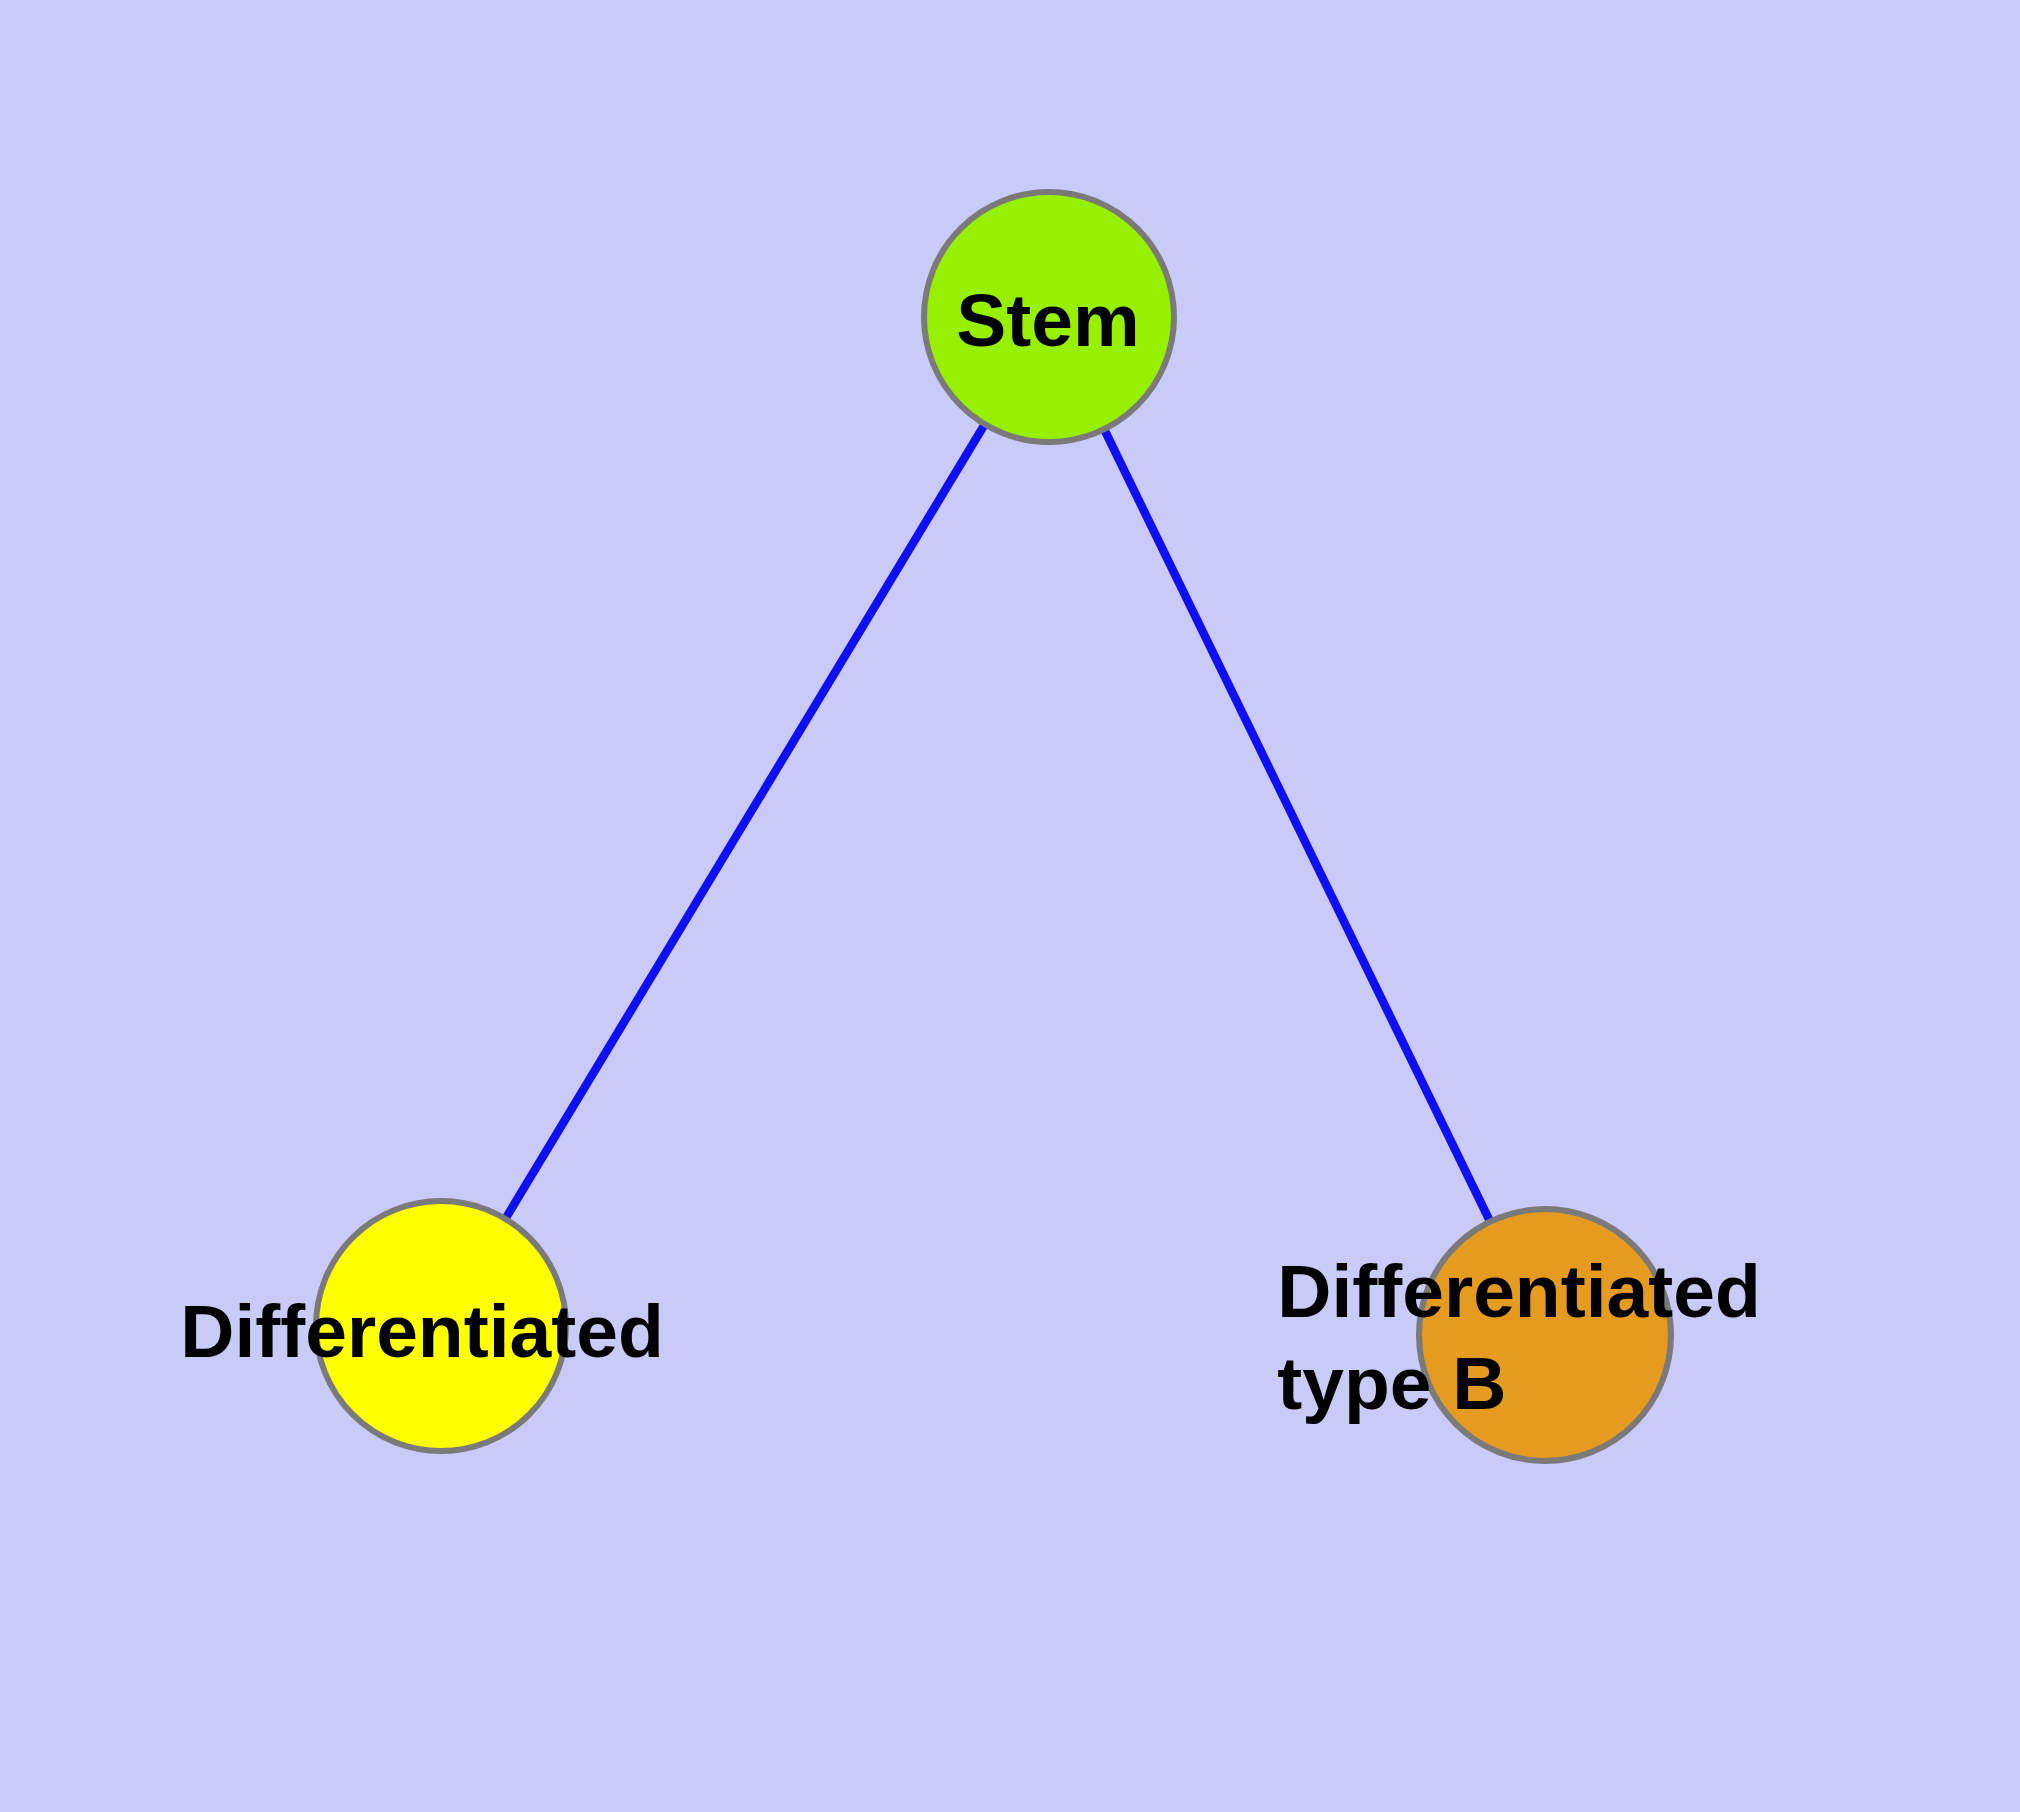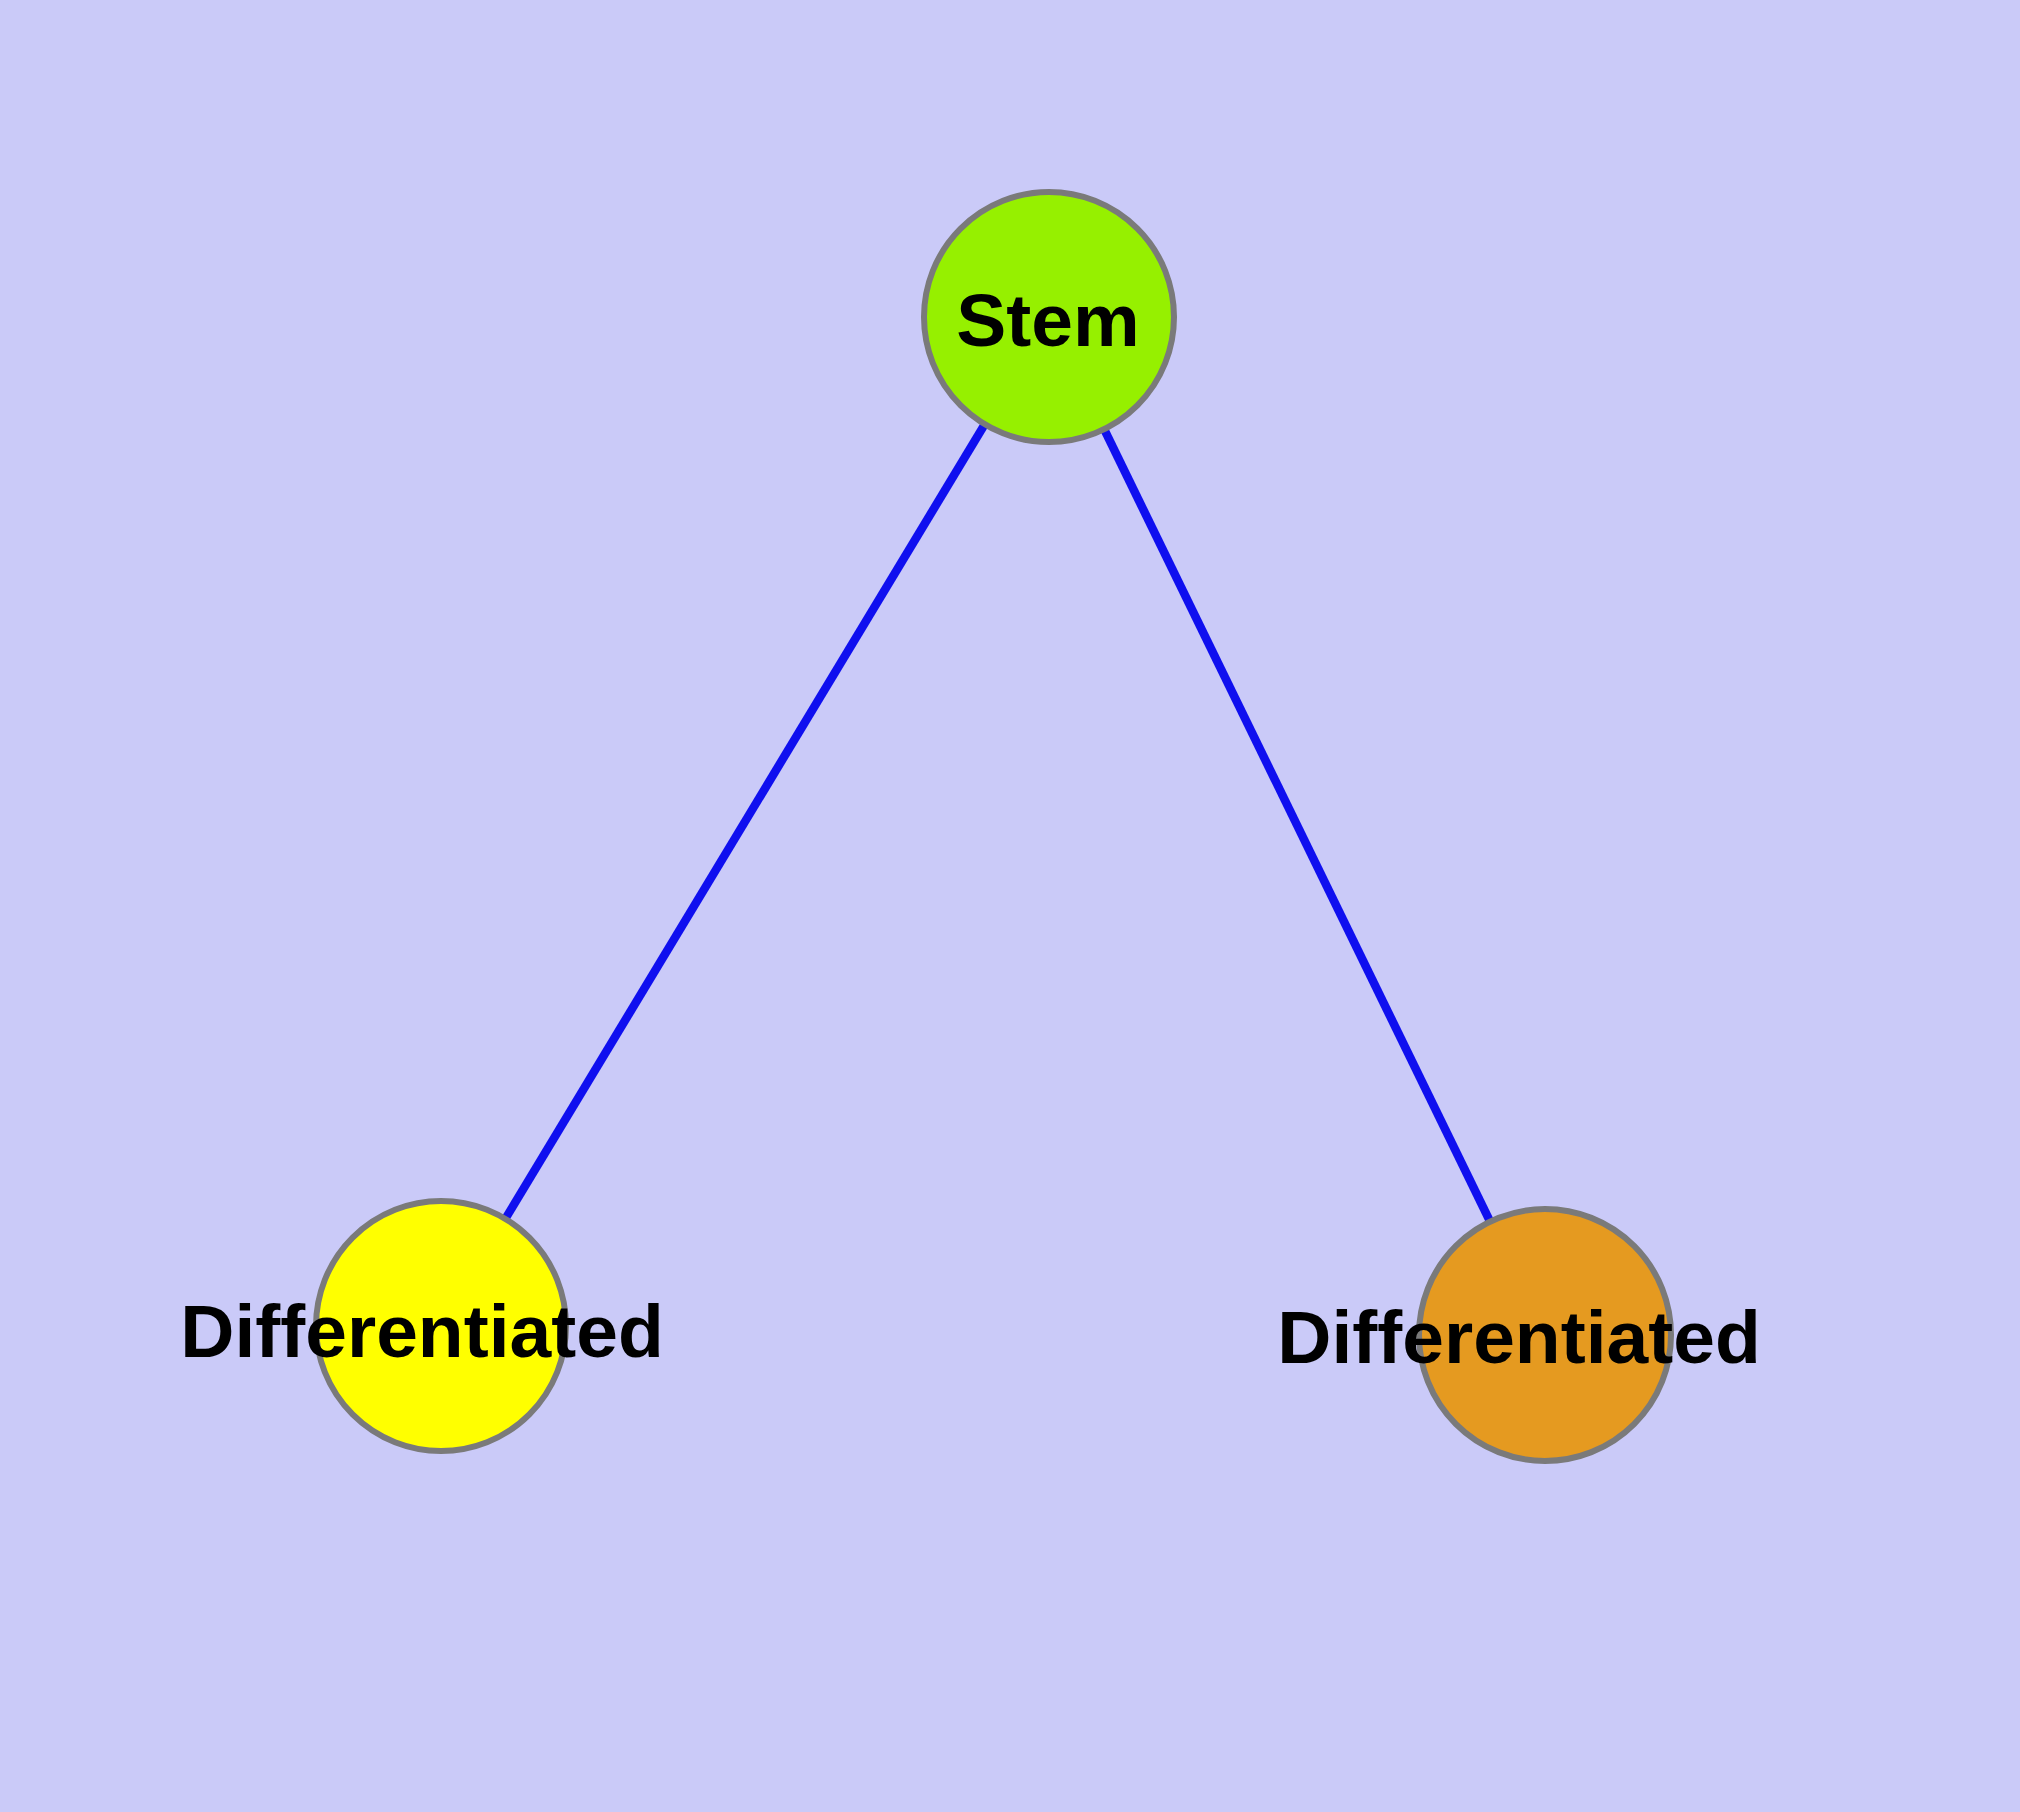--- a/index.html
+++ b/index.html
@@ -83,16 +83,17 @@
   <div class="node-label label-stem">
     <span class="line">Stem</span>
   </div>
 
   <div class="node-label label-a">
     <span class="line">Differentiated</span>
   </div>
 
   <div class="node-label label-b">
     <span class="line">Differentiated</span>
+    <span class="line">type B</span>
   </div>
 
 </div>
 
 
 </body></html>

